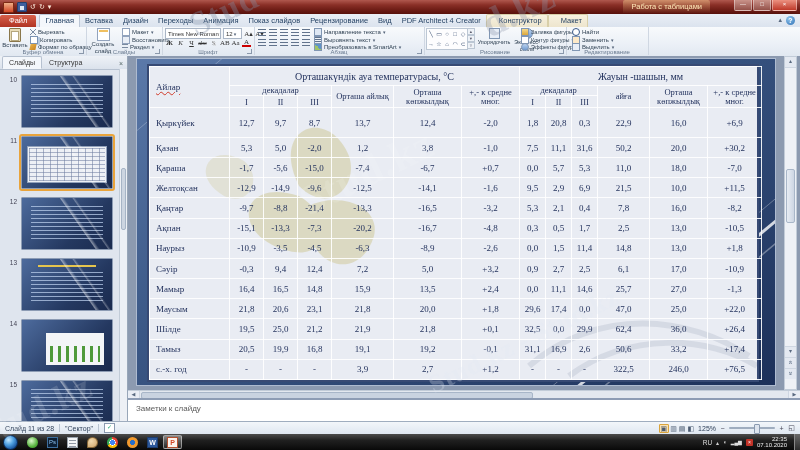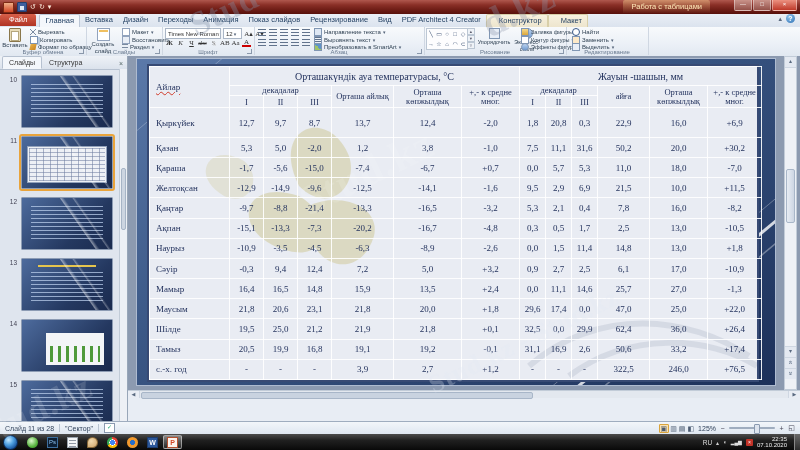--- a/index.html
+++ b/index.html
@@ -21,21 +21,21 @@
     background:linear-gradient(rgba(255,225,150,.40),rgba(255,225,150,.04));border-radius:2px 2px 0 0;}
   .winbtns{position:absolute;right:3px;top:0;display:flex;}
   .wb{width:16px;height:10px;border:1px solid rgba(255,255,255,.4);border-top:none;
     background:linear-gradient(#c9938a,#94524a);color:#fff;font-size:6px;line-height:9px;text-align:center;
     border-radius:0 0 2px 2px;margin-left:1px;}
   .wb.close{background:linear-gradient(#ec9180,#bf3a2a);width:23px;}
 
   
   .tabrow{position:absolute;left:0;top:14px;width:800px;height:13px;
     background:linear-gradient(#eaeff6,#dbe3ee);border-bottom:1px solid #bfc9d8;
-    display:flex;align-items:flex-start;}
+    display:flex;align-items:center;}
   .tab{font-size:7.5px;color:#1e3c5f;padding:1px 5px;white-space:nowrap;line-height:10px;}
   .tab.file{background:linear-gradient(#d8604a,#b03423);color:#fff;padding:1px 9px;margin-right:3px;border-radius:2px 2px 0 0;}
   .tab.active{background:#f4f7fb;border:1px solid #bcc7d6;border-bottom:1px solid #f4f7fb;border-radius:2px 2px 0 0;}
   .tab.ctx{background:linear-gradient(#f7f1df,#ede5cd);border:1px solid #d8cfa9;border-bottom:none;border-radius:2px 2px 0 0;padding-left:12px;}
   .ribbon-right{margin-left:auto;display:flex;align-items:center;gap:4px;padding:0 5px 1px 0;}
   .collapse-caret{font-size:7px;color:#5a6a80;}
   .helpbtn{width:9px;height:9px;border-radius:50%;background:radial-gradient(circle at 35% 30%,#8fc5ee,#2f6fb3);
     color:#fff;font-size:7px;line-height:9px;text-align:center;font-weight:bold;}
 
   
@@ -736,20 +736,23 @@
         <div class="navbtn next"><span>»</span></div>
       </div>
     </div>
 
     <div class="hscroll">
       <div class="harrow l">◀</div>
       <div class="hthumb"></div>
       <div class="harrow r">▶</div>
     </div>
 
+    <div class="notes">
+      <div class="notes-text">Заметки к слайду</div>
+    </div>
   </div>
 
   <div class="statusbar">
     <span>Слайд 11 из 28</span>
     <span class="sep"></span>
     <span>"Сектор"</span>
     <span class="sep"></span>
     <span class="spellchip">✓</span>
     <div class="sright">
       <span id="viewicons"><span class="vicon active">▣</span><span class="vicon">▥</span><span class="vicon">▤</span><span class="vicon">◧</span></span>

